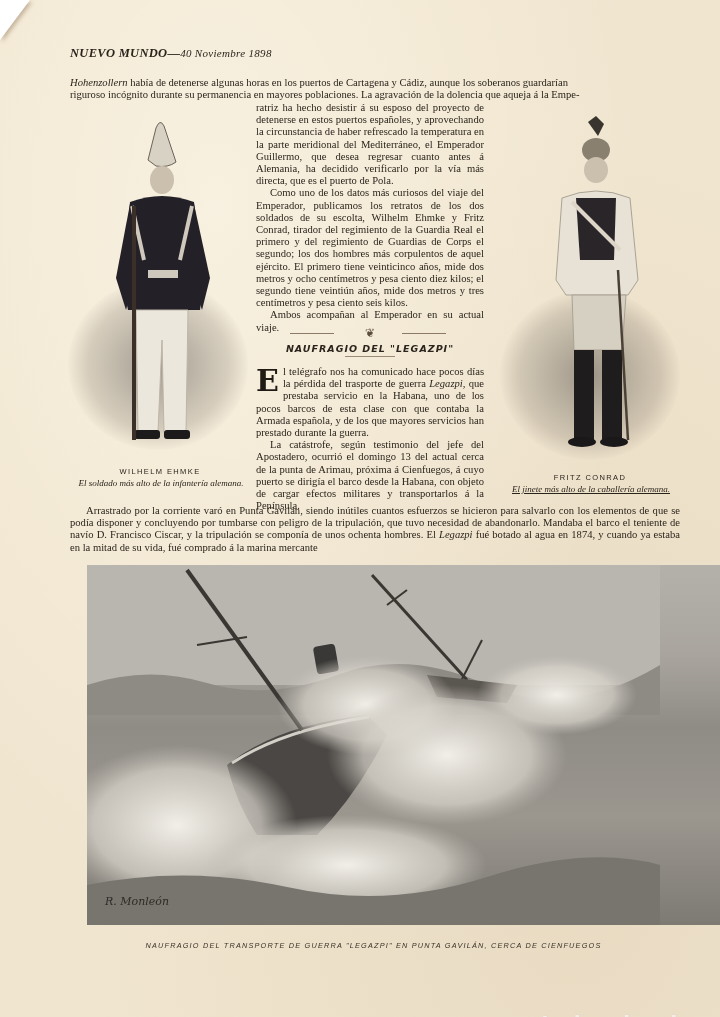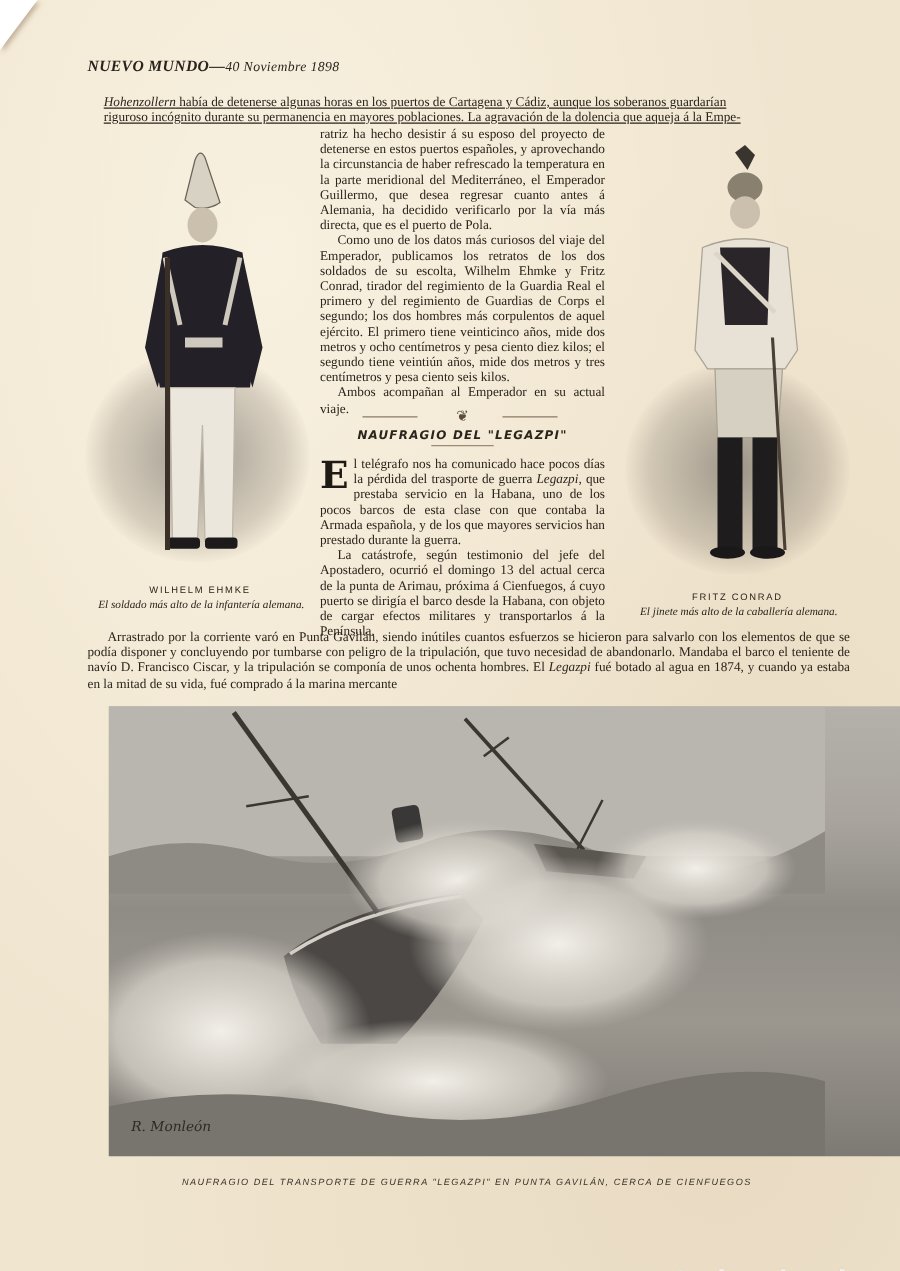--- a/index.html
+++ b/index.html
@@ -21,21 +21,21 @@
     border-top:40px solid #ffffff;
     border-right:30px solid transparent;
     filter:drop-shadow(2px 2px 2px rgba(120,90,60,0.4));
   }
   .running-head {
     position:absolute; left:70px; top:46px; font-size:12.5px; font-style:italic;
     font-weight:bold; letter-spacing:0.3px;
   }
   .running-head .date { font-weight:normal; font-size:11px; }
   .text { font-size:10.6px; line-height:12.2px; text-align:justify; }
-  .full-top { position:absolute; left:83px; top:77px; width:610px;text-decoration:underline; }
+  .full-top { position:absolute; left:70px; top:77px; width:610px; }
   .full-top p { margin:0; }
   .col-mid { position:absolute; left:256px; top:102px; width:228px; }
   .col-mid p { margin:0; text-indent:0; }
   .col-mid p.ind { text-indent:14px; }
   .col-mid2 { position:absolute; left:256px; top:366px; width:228px; }
   .col-mid2 p { margin:0; }
   .col-mid2 p.ind { text-indent:14px; }
   .dropcap {
     float:left; font-size:30px; line-height:26px; font-weight:bold;
     margin:2px 4px 0 0; color:#1f1a14;
@@ -136,21 +136,21 @@
 
       <rect x="74" y="240" width="20" height="90" fill="#1f1c1e"></rect>
       <rect x="102" y="240" width="20" height="90" fill="#1f1c1e"></rect>
       <ellipse cx="82" cy="332" rx="14" ry="5" fill="#1b1819"></ellipse>
       <ellipse cx="114" cy="332" rx="14" ry="5" fill="#1b1819"></ellipse>
 
       <line x1="118" y1="160" x2="128" y2="330" stroke="#4a4036" stroke-width="2.5"></line>
     </svg>
   </div>
   <div class="caption-name" style="left:500px;top:473px;width:180px;">FRITZ CONRAD</div>
-  <div class="caption-desc" style="left:505px;top:484px;width:172px;">El jinete más alto de la caballería alemana.</div>
+  <div class="caption-desc" style="left:505px;top:484px;width:172px;text-decoration:underline;">El jinete más alto de la caballería alemana.</div>
 
   <div class="col-mid text">
     <p>ratriz ha hecho desistir á su esposo del proyecto de detenerse en estos puertos españoles, y aprovechando la circunstancia de haber refrescado la temperatura en la parte meridional del Mediterráneo, el Emperador Guillermo, que desea regresar cuanto antes á Alemania, ha decidido verificarlo por la vía más directa, que es el puerto de Pola.</p>
     <p class="ind">Como uno de los datos más curiosos del viaje del Emperador, publicamos los retratos de los dos soldados de su escolta, Wilhelm Ehmke y Fritz Conrad, tirador del regimiento de la Guardia Real el primero y del regimiento de Guardias de Corps el segundo; los dos hombres más corpulentos de aquel ejército. El primero tiene veinticinco años, mide dos metros y ocho centímetros y pesa ciento diez kilos; el segundo tiene veintiún años, mide dos metros y tres centímetros y pesa ciento seis kilos.</p>
     <p class="ind">Ambos acompañan al Emperador en su actual viaje.</p>
   </div>
 
   <div class="rule-l"></div>
   <div class="ornament">❦</div>
   <div class="rule-r"></div>

